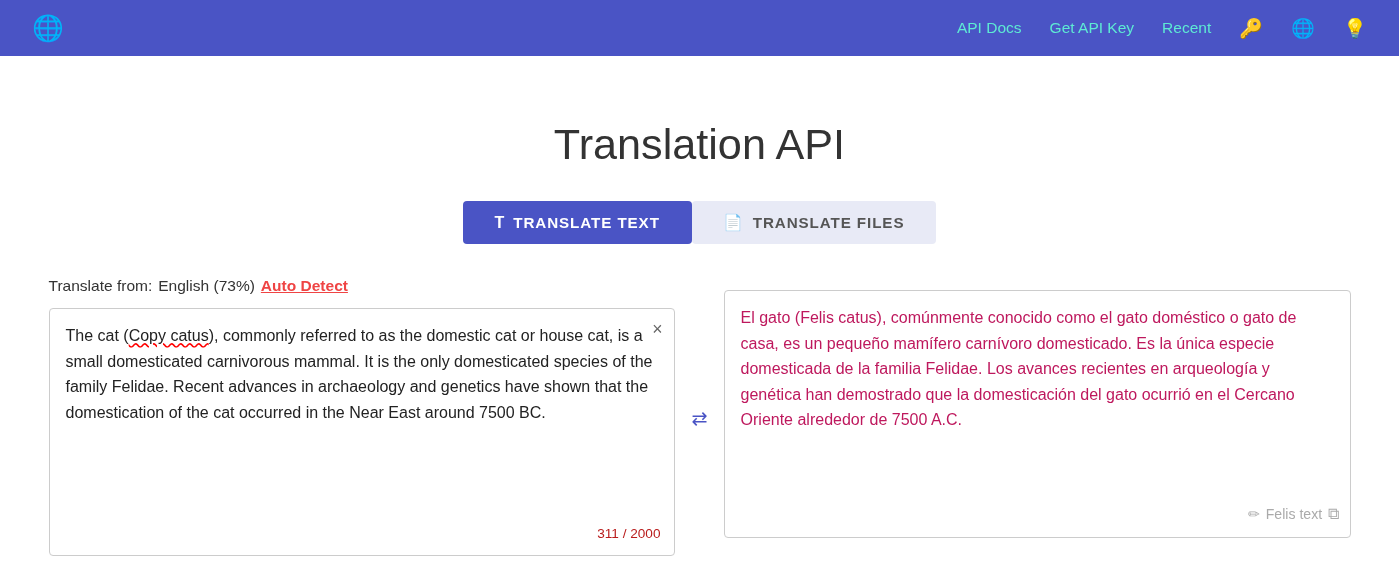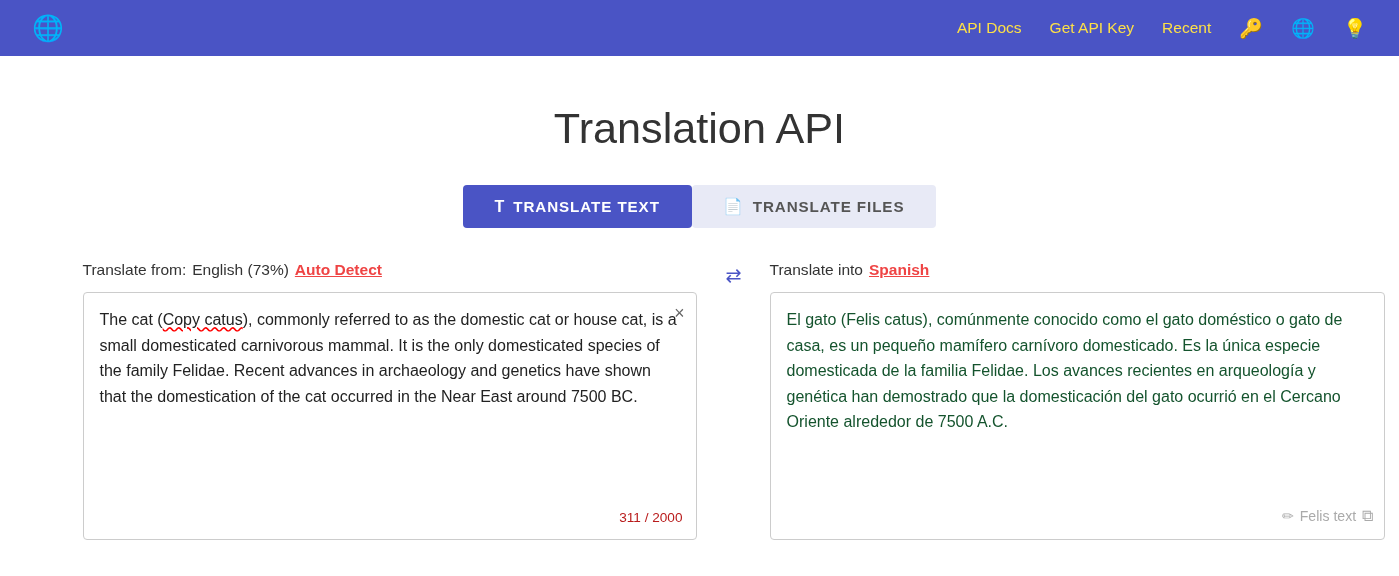--- a/index.html
+++ b/index.html
@@ -25,36 +25,36 @@
     }
     .navbar-brand .brand-icon {
       font-size: 1.6rem;
     }
     .navbar-links {
       display: flex;
       align-items: center;
       gap: 28px;
     }
     .navbar-links a {
-      color: #fde047;
+      color: #5eead4;
       text-decoration: none;
       font-size: 0.97rem;
       font-weight: 500;
     }
     .navbar-icon {
       color: #fff;
       font-size: 1.2rem;
       cursor: pointer;
     }
 
     
     .main {
       max-width: 1350px;
       margin: 0 auto;
-      padding: 48px 24px 0;
+      padding: 64px 24px 0;
     }
 
     .page-title {
       text-align: center;
       font-size: 2.7rem;
       font-weight: 400;
       color: #333;
       margin-bottom: 32px;
     }
 
@@ -85,24 +85,23 @@
       background: #e8eaf6;
       color: #555;
     }
     .tab-btn .tab-icon {
       font-size: 1rem;
     }
 
     
     .translation-row {
       display: flex;
-      align-items: flex-start;
-      gap: 16px;
+      align-items: center;
+      gap: 4px;
       width: 100%;
-      margin-left: 34px;
     }
 
     .source-col, .target-col {
       flex: 1;
     }
 
     .lang-header {
       display: flex;
       align-items: center;
       gap: 6px;
@@ -185,21 +184,21 @@
       font-size: 1rem;
       line-height: 1.6;
     }
     .underline-red {
       text-decoration: underline wavy red;
     }
 
     .target-text-content {
       font-size: 1rem;
       line-height: 1.6;
-      color: #14532d;
+      color: #be185d;
     }
   </style>
 </head>
 <body>
 
 <nav class="navbar">
   <a class="navbar-brand" href="#">
     <span class="brand-icon">🌐</span>
   </a>
   <div class="navbar-links">
@@ -242,24 +241,20 @@
         <button class="clear-btn">×</button>
         <span class="char-count">311 / 2000</span>
       </div>
     </div>
 
     <div class="swap-col">
       <button class="swap-btn">⇄</button>
     </div>
 
     <div class="target-col">
-      <div class="lang-header">
-        <span>Translate into</span>
-        <a class="lang-link" href="#">Spanish</a>
-      </div>
       <div class="text-box">
         <div class="target-text-content">El gato (Felis catus), comúnmente conocido como el gato doméstico o gato de casa, es un pequeño mamífero carnívoro domesticado. Es la única especie domesticada de la familia Felidae. Los avances recientes en arqueología y genética han demostrado que la domesticación del gato ocurrió en el Cercano Oriente alrededor de 7500 A.C.</div>
         <div class="copy-bar">
           <span>✏</span>
           <span>Felis text</span>
           <span class="copy-icon">⧉</span>
         </div>
       </div>
     </div>
 

